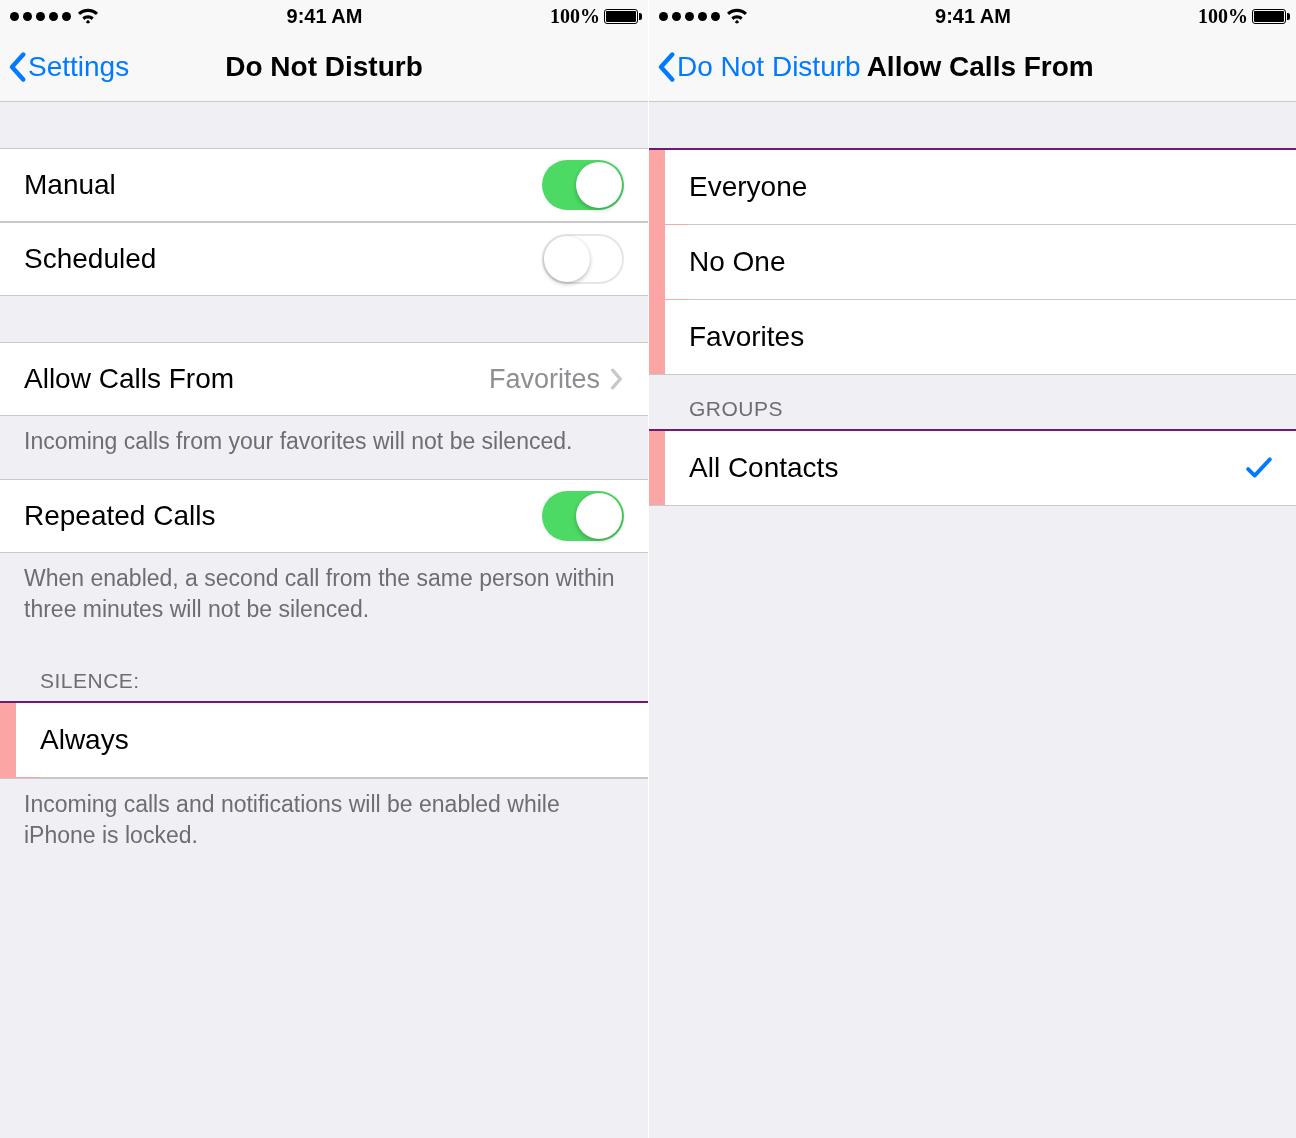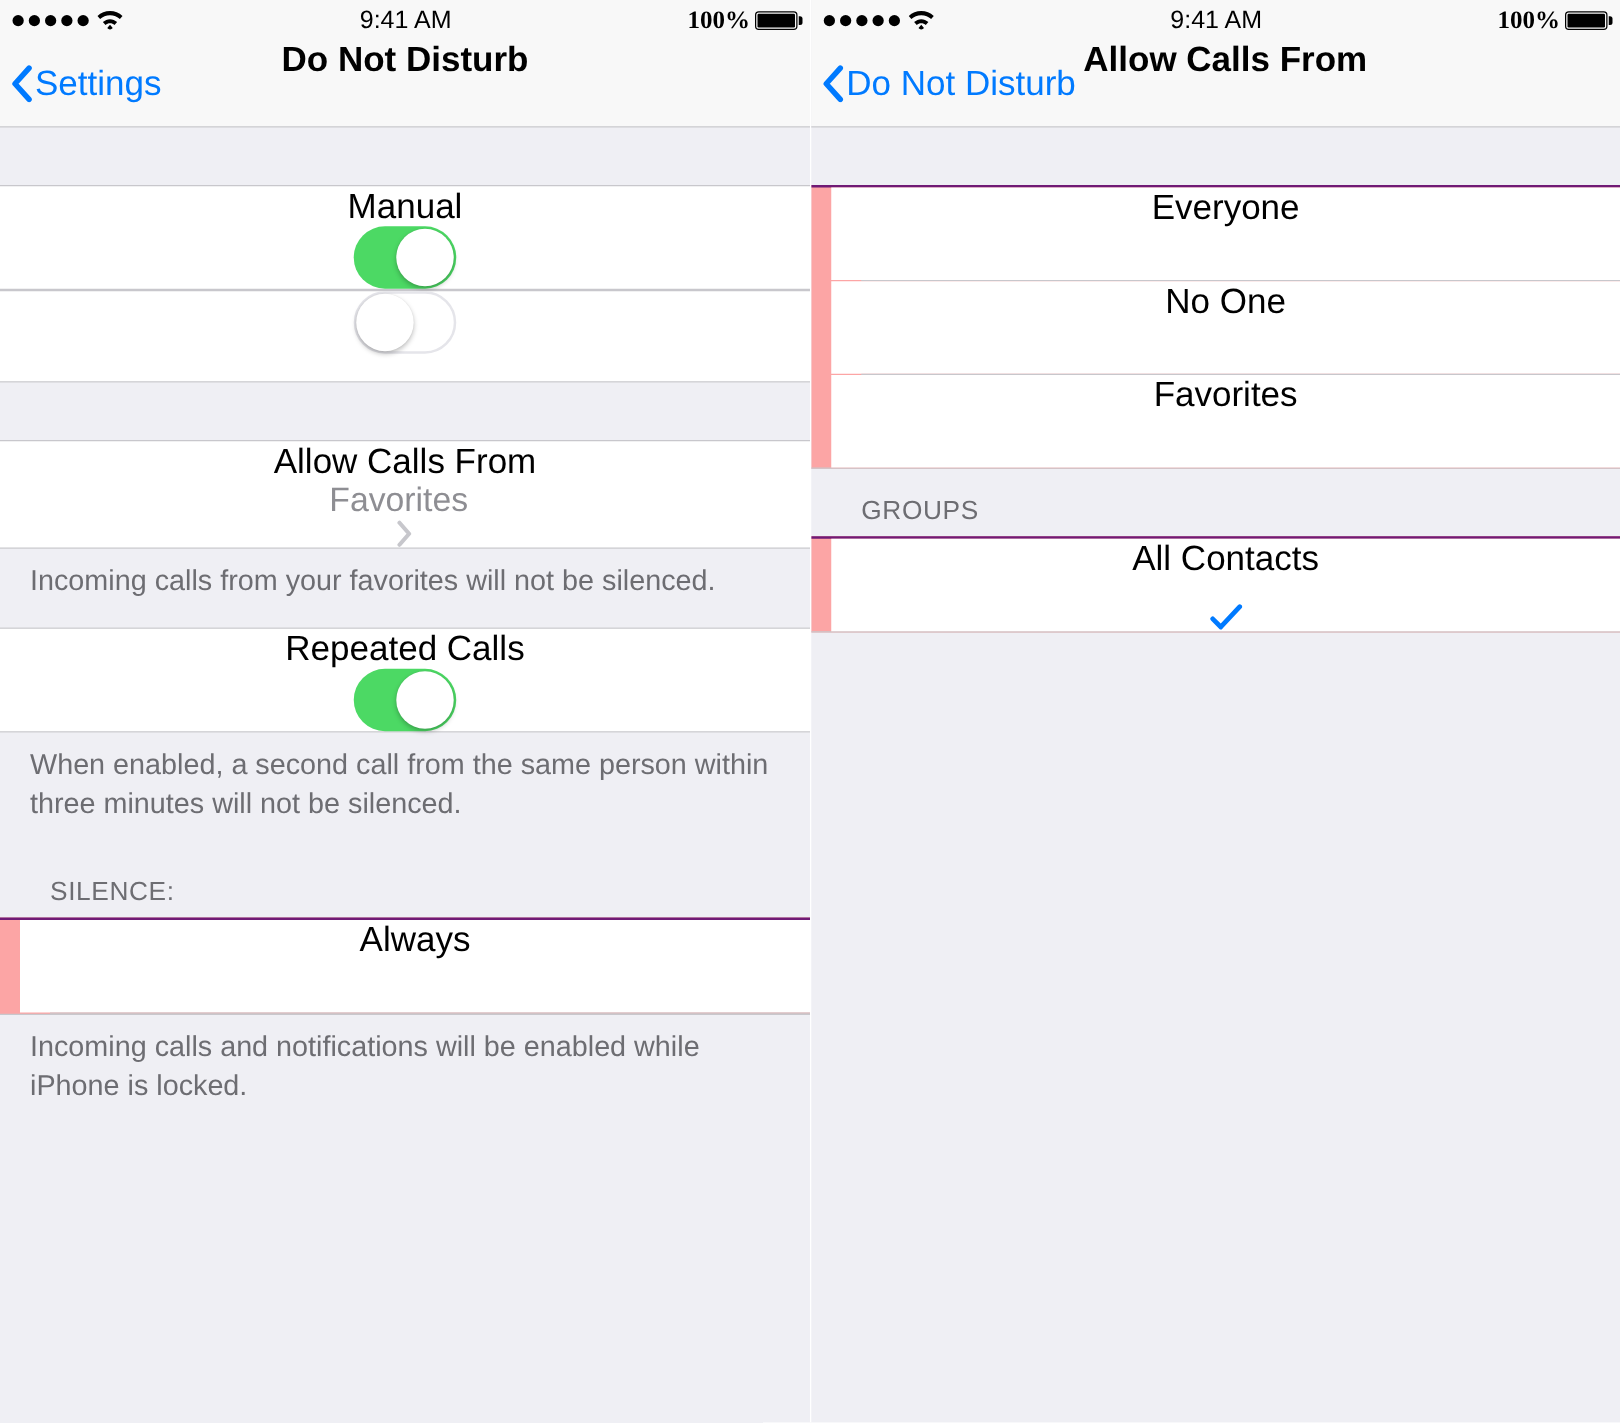--- a/index.html
+++ b/index.html
@@ -7,38 +7,38 @@
   .canvas { display: flex; width: 1296px; height: 1138px; }
   .screen { width: 648px; height: 1138px; background: #efeff4; display: flex; flex-direction: column; position: relative; }
   .screen + .screen { border-left: 1px solid #fff; }
 
   
   .status-bar { height: 32px; display: flex; align-items: center; justify-content: space-between; padding: 0 10px; background: #f8f8f8; font-size: 20px; font-weight: 600; }
   .status-left, .status-right { display: flex; align-items: center; gap: 6px; font-family: Liberation Serif, serif; }
   .signal-dots { display: flex; align-items: center; gap: 4px; }
   .signal-dots span { width: 9px; height: 9px; border-radius: 50%; background: #000; display: inline-block; }
   .wifi-icon svg { display: block; }
-  .time { font-weight: 400; }
+  .time { font-weight: 700; }
   .battery-wrap { display: flex; align-items: center; gap: 4px; }
   .battery-icon { width: 34px; height: 15px; border: 1.5px solid #000; border-radius: 3px; position: relative; }
   .battery-icon::after { content: ""; position: absolute; right: -5px; top: 3px; width: 3px; height: 7px; background: #000; border-radius: 0 2px 2px 0; }
   .battery-fill { position: absolute; left: 1px; top: 1px; bottom: 1px; right: 1px; background: #000; border-radius: 1px; }
 
   
-  .nav-bar { height: 70px; background: #f8f8f8; border-bottom: 1px solid #c8c7cc; display: flex; position: relative; }
+  .nav-bar { height: 70px; background: #f8f8f8; border-bottom: 1px solid #c8c7cc; display: flex; align-items: center; position: relative; }
   .back-button { display: flex; align-items: center; gap: 2px; color: #007aff; font-size: 28px; padding-left: 8px; cursor: pointer; }
   .back-chevron svg { display: block; }
   .nav-title { position: absolute; left: 50%; transform: translateX(-50%); font-size: 28px; font-weight: 600; color: #000; white-space: nowrap; }
   .nav-bar.tight .back-button { flex-shrink: 0; }
   .nav-bar.tight .nav-title-inline { font-size: 28px; font-weight: 700; color: #000; margin-left: 6px; white-space: nowrap; }
 
   
   .scroll { flex: 1; overflow: hidden; }
   .spacer { height: 46px; }
-  .cell { background: #fff; border-top: 1px solid #c8c7cc; border-bottom: 1px solid #c8c7cc; padding: 0 24px; min-height: 74px; display: flex; align-items: center; font-size: 28px; color: #000; flex-direction: column; }
+  .cell { background: #fff; border-top: 1px solid #c8c7cc; border-bottom: 1px solid #c8c7cc; padding: 0 24px; min-height: 74px; display: flex; align-items: center; font-size: 28px; color: #000; }
   .cell.nav { cursor: pointer; }
   .cell.selectable { cursor: pointer; }
   .cell .label { flex: 1; }
   .cell .value { color: #8e8e93; font-size: 27px; margin-right: 10px; }
   .cell .chevron svg { display: block; }
   .cell .check svg { display: block; }
   .inset-divider { height: 1px; background: #c8c7cc; margin-left: 24px; }
   .group-inset .cell { border-top: none; border-bottom: none; }
   .group-inset { border-top: 2px solid #701a75; border-bottom: 1px solid #c8c7cc; background: #fca5a5; padding-left: 16px; }
 
@@ -102,20 +102,21 @@
       <div class="spacer"></div>
 
       <div class="cell">
         <span class="label">Manual</span>
         <span class="switch on">
             <span class="knob"></span>
           </span>
       </div>
 
       <div class="cell">
+        <span class="label">Scheduled</span>
         <span class="switch off">
             <span class="knob"></span>
           </span>
       </div>
       <div class="spacer"></div>
 
       <div class="cell nav">
         <span class="label">Allow Calls From</span>
         <span class="value">Favorites</span>
         <span class="chevron">

